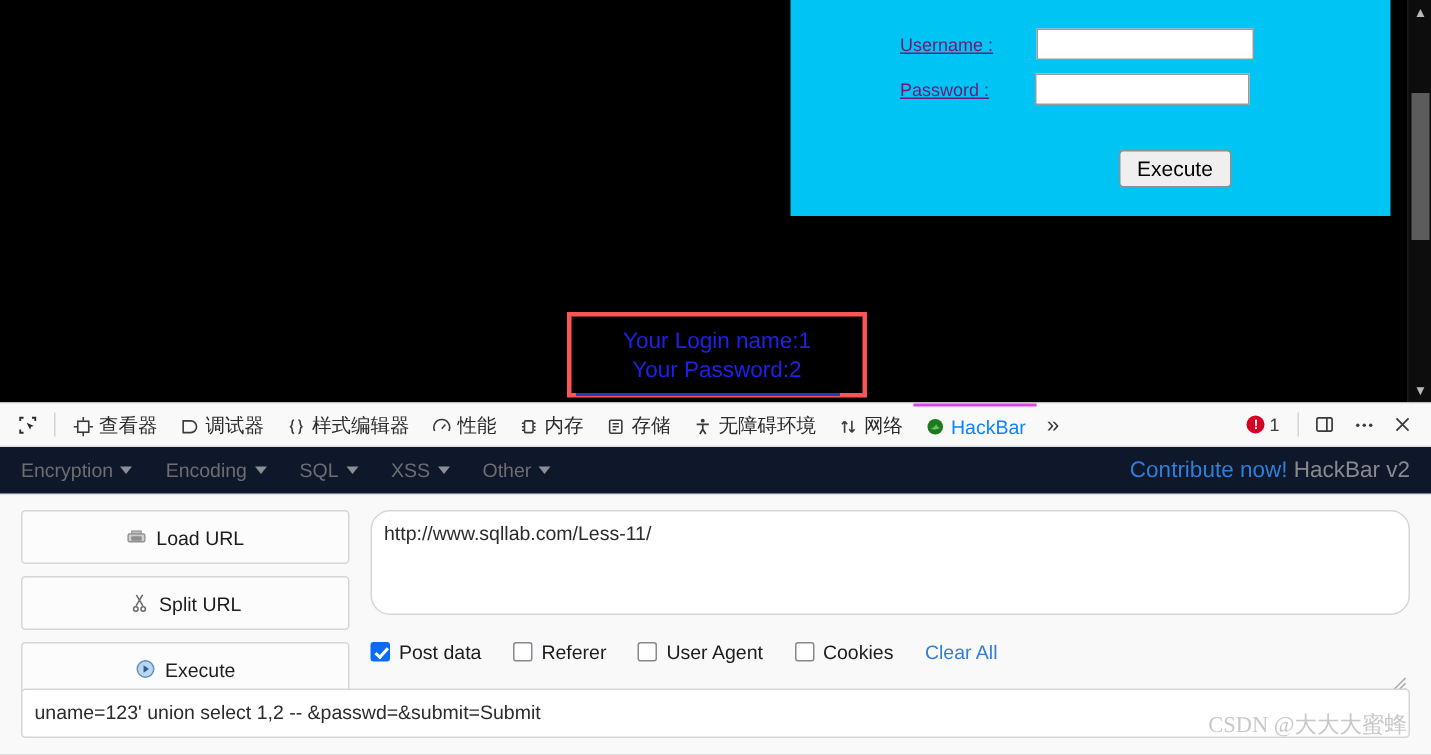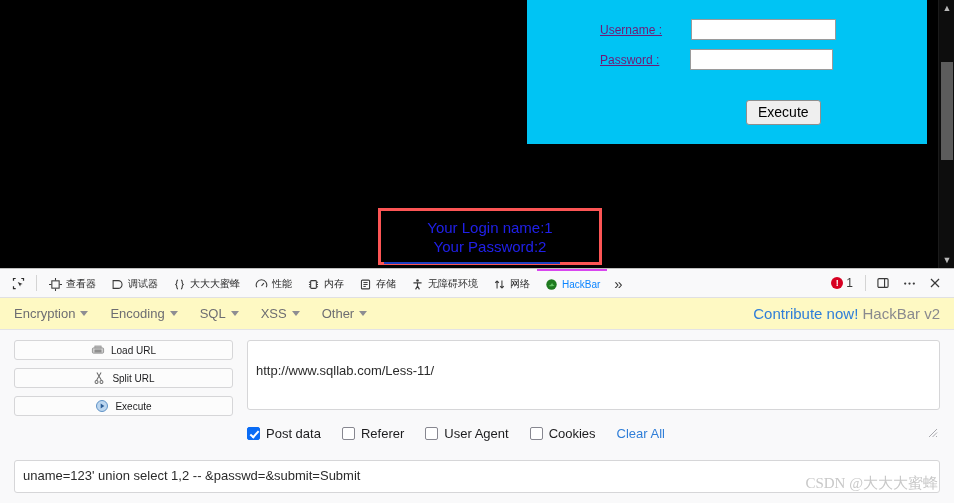--- a/index.html
+++ b/index.html
@@ -60,21 +60,21 @@
     border-radius: 3px;
     color: #000;
     cursor: pointer;
     font-family: "Liberation Sans", sans-serif;
   }
 
   
   .result-box {
     position: absolute;
     left: 378px; top: 208px;
-    width: 224px; height: 57px;
+    width: 200px; height: 57px;
     border: 3px solid #fc5555;
     background: #000000;
     display: flex;
     flex-direction: column;
     align-items: center;
     justify-content: center;
   }
   .result-line {
     color: #2020e8;
     font-size: 15px;
@@ -136,21 +136,21 @@
     cursor: pointer;
   }
   .dt-sep {
     width: 1px; height: 16px; align-self: center;
     background: #d4d4d4; margin: 0 4px;
   }
   .dt-tabs { display: flex; align-items: stretch; }
   .dt-tab {
     display: flex; align-items: center; gap: 4px;
     padding: 0 7px;
-    font-size: 10px;
+    font-size: 13px;
     color: #2b2b2b;
     cursor: pointer;
     border-top: 2px solid transparent;
     white-space: nowrap;
   }
   .dt-tab.active {
     border-top: 2px solid #d946ef;
     color: #0a84ff;
   }
   .dt-tab .ic {
@@ -185,21 +185,21 @@
   .dt-icon-btn {
     width: 26px; height: 26px;
     display: flex; align-items: center; justify-content: center;
     color: #3a3a3a; cursor: pointer;
   }
 
   
   .hb-menubar {
     position: relative;
     height: 32px;
-    background: #fef9c3;
+    background: #0f172a;
     border-bottom: 1px solid #e3e3e5;
     display: flex; align-items: center;
     padding: 0 14px;
   }
   .hb-menu {
     font-size: 13px;
     color: #6d6d72;
     margin-right: 22px;
     cursor: pointer;
     display: flex; align-items: center; gap: 5px;
@@ -228,42 +228,42 @@
     position: relative;
     padding: 10px 14px 0 14px;
   }
   .hb-row { display: flex; gap: 14px; }
   .hb-buttons {
     display: flex; flex-direction: column; gap: 8px;
     width: 219px;
     flex: 0 0 219px;
   }
   .hb-btn {
-    height: 20px;
+    height: 36px;
     background: #fcfcfc;
     border: 1px solid #d6d6d8;
     border-radius: 3px;
-    font-size: 10px;
+    font-size: 13px;
     color: #1c1c1e;
     display: flex; align-items: center; justify-content: center;
     gap: 6px;
     cursor: pointer;
     font-family: "Liberation Sans", sans-serif;
   }
   .hb-btn .bic { display: inline-flex; align-items: center; }
   .hb-right { flex: 1; }
   .url-area {
     width: 100%;
     height: 70px;
     border: 1px solid #d6d6d8;
-    border-radius: 3px;
+    border-radius: 13px;
     background: #ffffff;
     font-size: 13px;
     color: #2b2b2b;
-    padding: 22px 8px;
+    padding: 7px 8px;
     resize: none;
     outline: none;
     font-family: "Liberation Sans", sans-serif;
     overflow: hidden;
   }
   .resize-grip {
     position: absolute;
     right: 16px; bottom: 3px;
     width: 11px; height: 11px;
     pointer-events: none;
@@ -407,21 +407,21 @@
         <span>调试器</span>
       </div>
 
       <div class="dt-tab">
         <span class="ic">
           <svg width="13" height="13" viewBox="0 0 16 16">
               <path d="M6.2 2.5c-1.6 0-1.6 2.2-1.6 3.2S3.4 8 3.4 8s1.2.6 1.2 2.3.1 3.2 1.6 3.2" fill="none" stroke="#3a3a3a" stroke-width="1.3"></path>
               <path d="M9.8 2.5c1.6 0 1.6 2.2 1.6 3.2S12.6 8 12.6 8s-1.2.6-1.2 2.3-.1 3.2-1.6 3.2" fill="none" stroke="#3a3a3a" stroke-width="1.3"></path>
             </svg>
         </span>
-        <span>大大大蜜蜂</span>
+        <span>样式编辑器</span>
       </div>
 
       <div class="dt-tab">
         <span class="ic">
           <svg width="13" height="13" viewBox="0 0 16 16">
               <path d="M2.2 11.5a6.5 6.5 0 1 1 11.6 0" fill="none" stroke="#3a3a3a" stroke-width="1.3"></path>
               <path d="M8 9.6l3-3.4" stroke="#3a3a3a" stroke-width="1.3"></path>
             </svg>
         </span>
         <span>性能</span>

